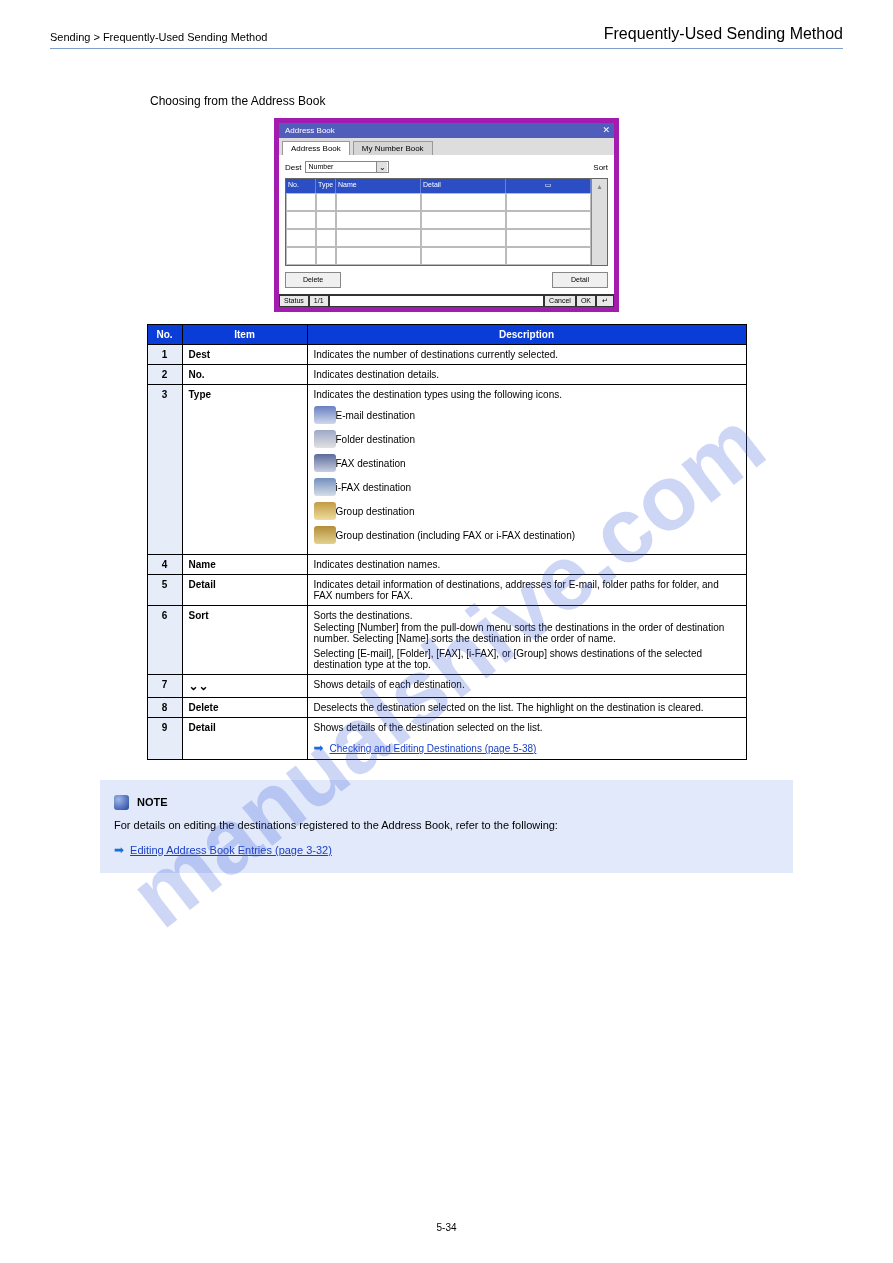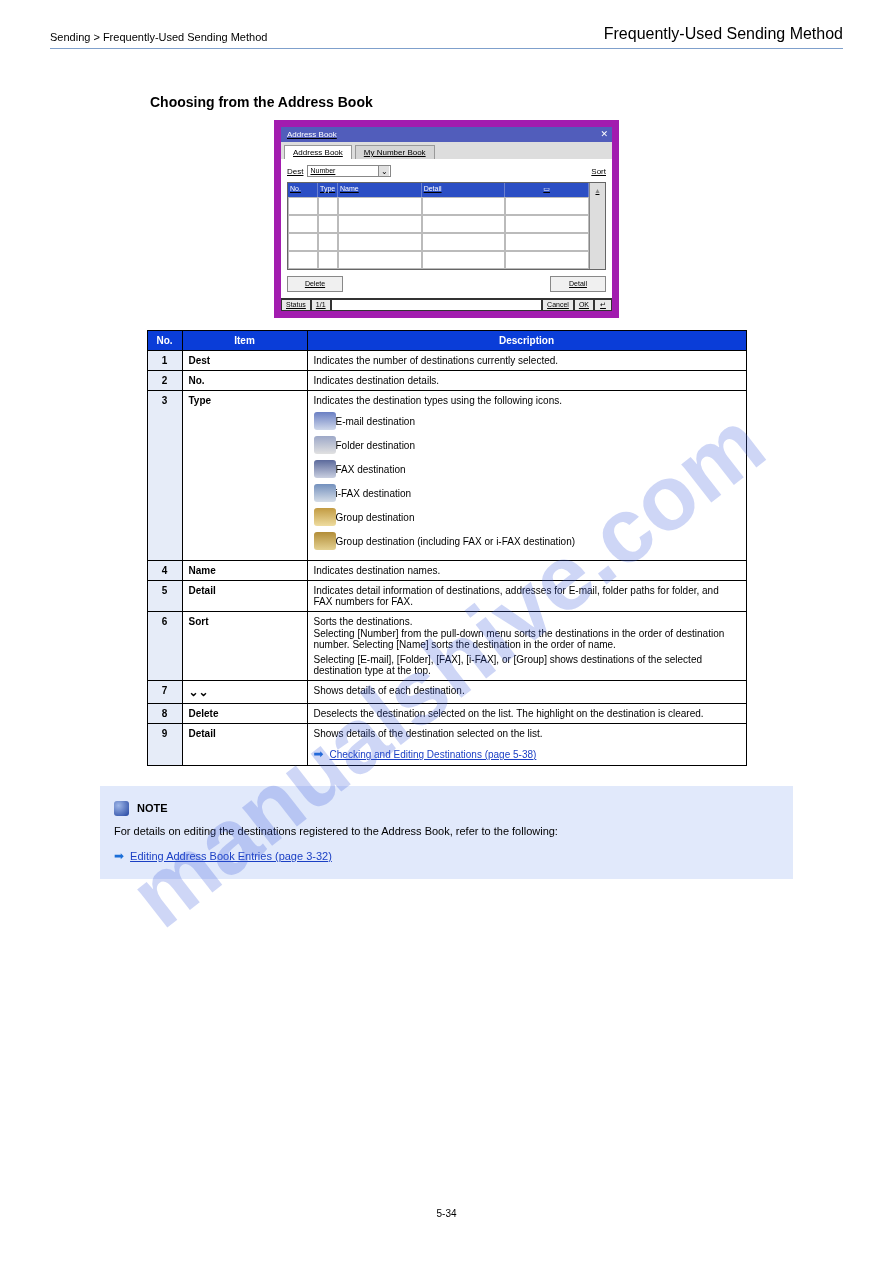--- a/index.html
+++ b/index.html
@@ -17,30 +17,29 @@
   }
   .header-bar {
     display: flex;
     justify-content: space-between;
     align-items: flex-end;
     padding-bottom: 5px;
     border-bottom: 1.5px solid #7fa0cc;
     margin-bottom: 45px;
   }
   .page-title { font-size: 16px; color: #000; }
-  .section-title { font-size: 14px; font-weight: bold; margin-bottom: 10px; padding-left: 100px;}
+  .section-title { font-size: 12px; font-weight: normal; margin-bottom: 10px; padding-left: 100px;}
 
   
   .shot {
     width: 345px;
     margin: 0 auto 12px;
-    border: 7px solid #a21caf;
+    border: 5px solid #a21caf;
     background: #15803d;
     position: relative;
-    text-decoration: underline;
   }
   .shot-blue {
     background: #515dbb;
     color: #fff;
     font-size: 8px;
     padding: 3px 6px;
     position: relative;
   }
   .shot-close {
     position: absolute; right: 4px; top: 2px;
@@ -152,21 +151,21 @@
   .info-hd { display:flex; align-items:center; gap:8px; font-weight:bold; margin-bottom:6px;}
   .info-ico {
     width: 15px; height: 15px;
     background: radial-gradient(circle at 30% 30%, #9fb7e8, #2244a0);
     border-radius: 3px;
   }
   .chev-down { display:inline-block; font-size:12px;}
 
   .page-num {
     position: absolute;
-    bottom: 44px;
+    bottom: 30px;
     width: 100%;
     text-align: center;
     font-size: 10px;
     margin-top: 28px;
   }
 
   
   .wm {
     position: absolute;
     left: 50%; top: 53%;

